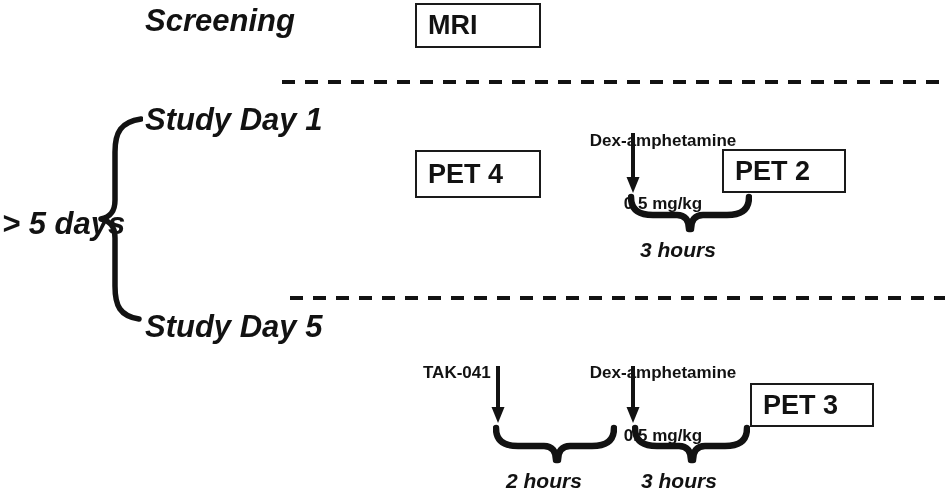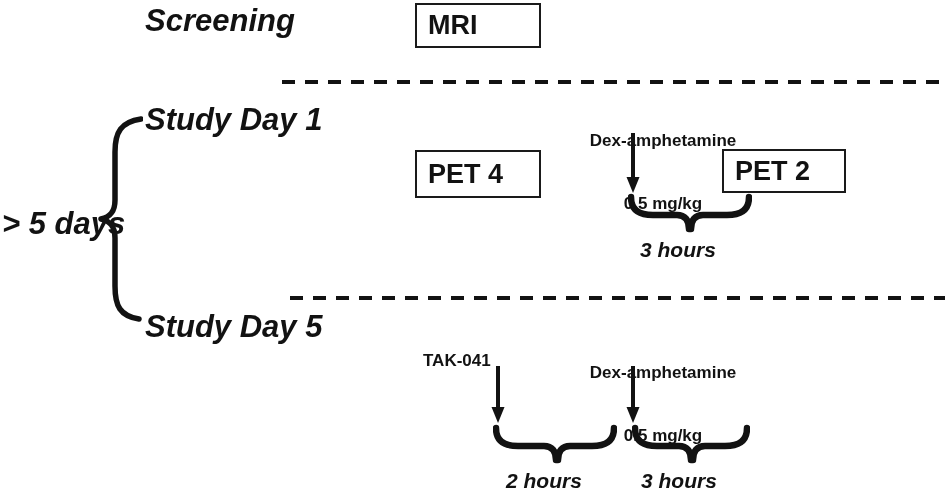--- a/index.html
+++ b/index.html
@@ -51,40 +51,43 @@
 
   <div class="box" style="left:415px;top:3px;width:111px;height:41px;">
     <span>MRI</span>
   </div>
   <div class="box" style="left:415px;top:150px;width:111px;height:44px;">
     <span>PET 4</span>
   </div>
   <div class="box" style="left:722px;top:149px;width:109px;height:40px;">
     <span>PET 2</span>
   </div>
+  <div class="box" style="left:750px;top:383px;width:109px;height:40px;">
+    <span>PET 3</span>
+  </div>
 
   <div class="annot" style="left:588px;top:90px;width:150px;">
     <div>Dex-amphetamine</div>
     <div>0.5 mg/kg</div>
   </div>
   <div class="abs" style="left:625px;top:133px;">
     <svg width="16" height="60" viewBox="0 0 16 60">
       <line class="stroke" stroke-width="4" x1="8" y1="0" x2="8" y2="45"></line>
       <polygon fill="#121212" points="1.5,44 14.5,44 8,60"></polygon>
     </svg>
   </div>
 
   <div class="abs" style="left:628px;top:193px;">
     <svg width="124" height="40" viewBox="0 0 124 40">
       <path class="stroke" stroke-width="6.5" d="M3,4 C3,16 10,22 25,22 L49,22 C57,22 61,27 61,36 M121,4 C121,16 114,22 99,22 L75,22 C67,22 63,27 63,36"></path>
     </svg>
   </div>
   <div class="hours" style="left:640px;top:238px;width:95px;">3 hours</div>
 
-  <div class="annot left-align" style="left:423px;top:310px;">
+  <div class="annot left-align" style="left:423px;top:322px;">
     <div>TAK-041</div>
   </div>
   <div class="abs" style="left:490px;top:366px;">
     <svg width="16" height="57" viewBox="0 0 16 57">
       <line class="stroke" stroke-width="4" x1="8" y1="0" x2="8" y2="42"></line>
       <polygon fill="#121212" points="1.5,41 14.5,41 8,57"></polygon>
     </svg>
   </div>
 
   <div class="annot" style="left:588px;top:322px;width:150px;">

